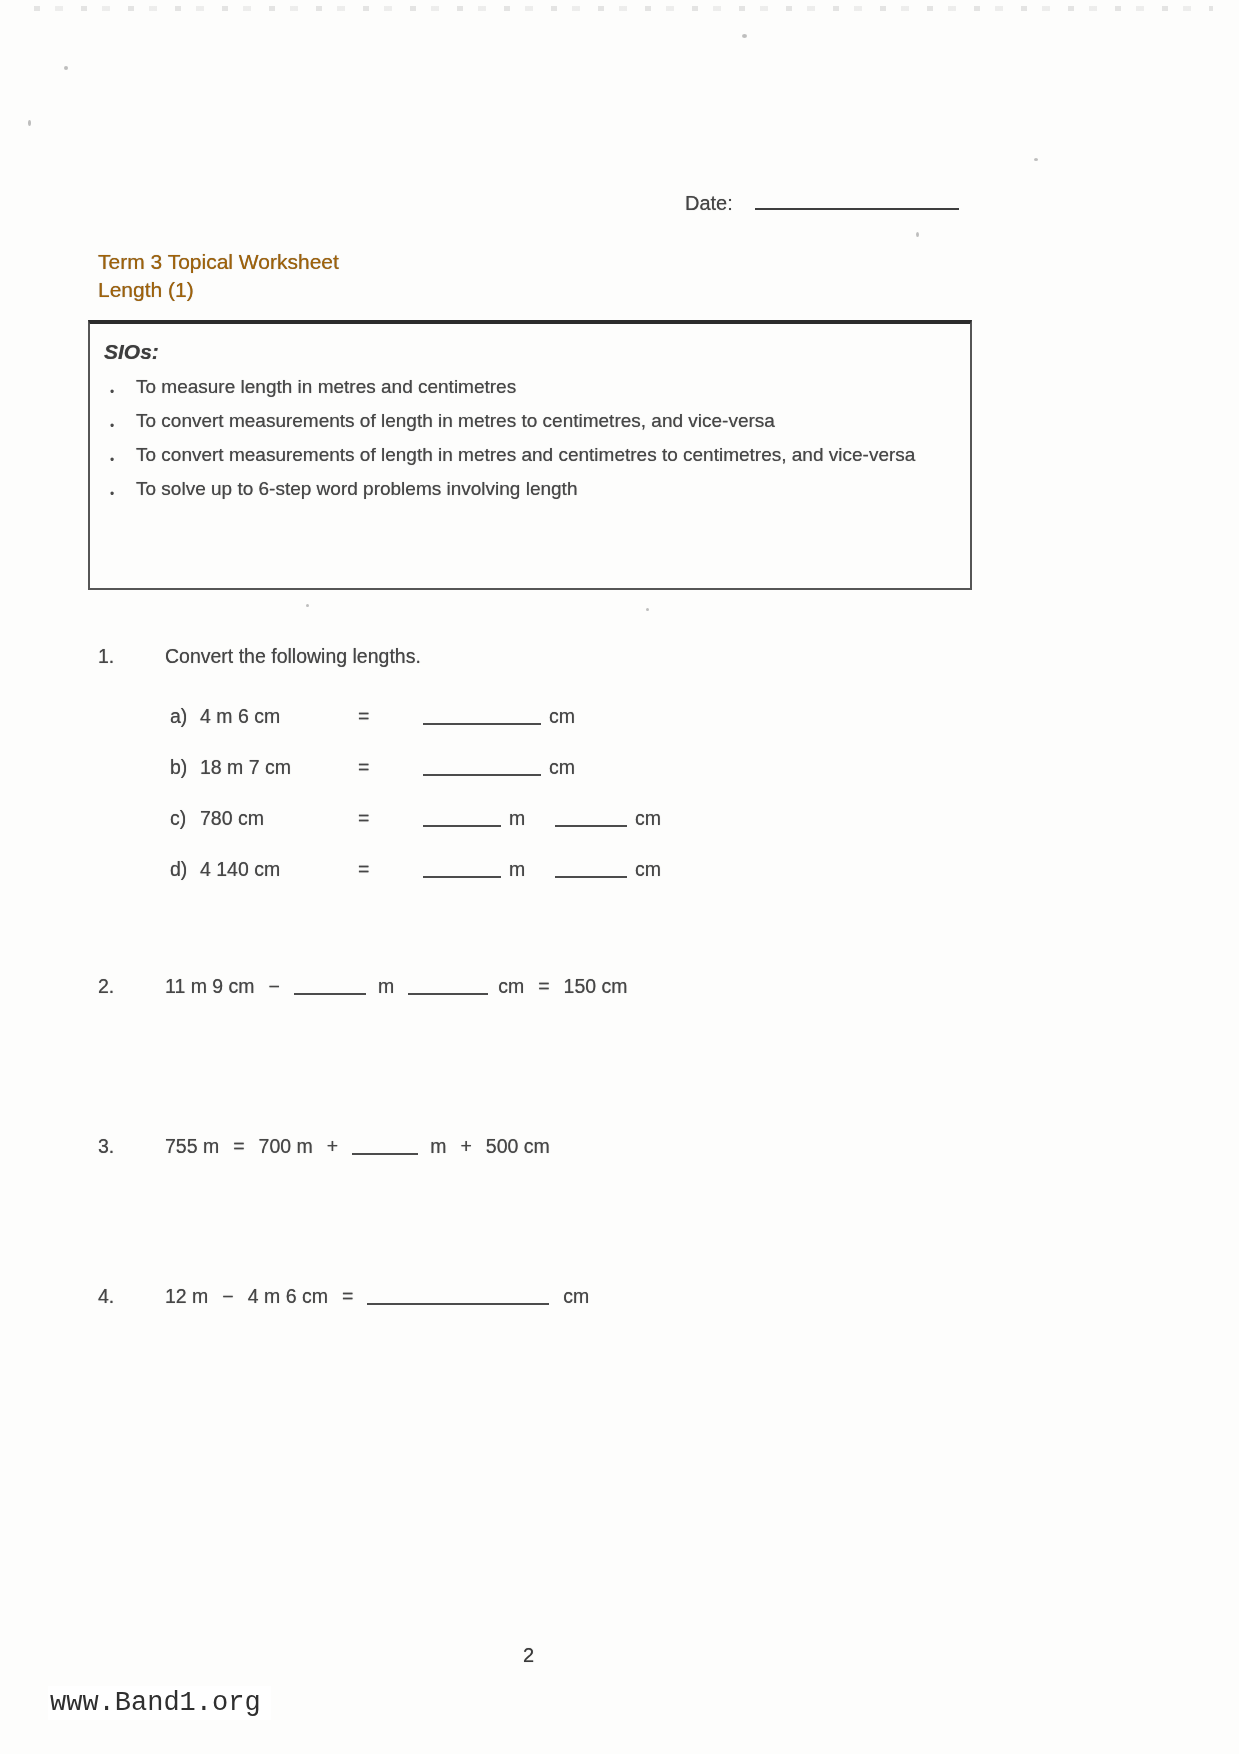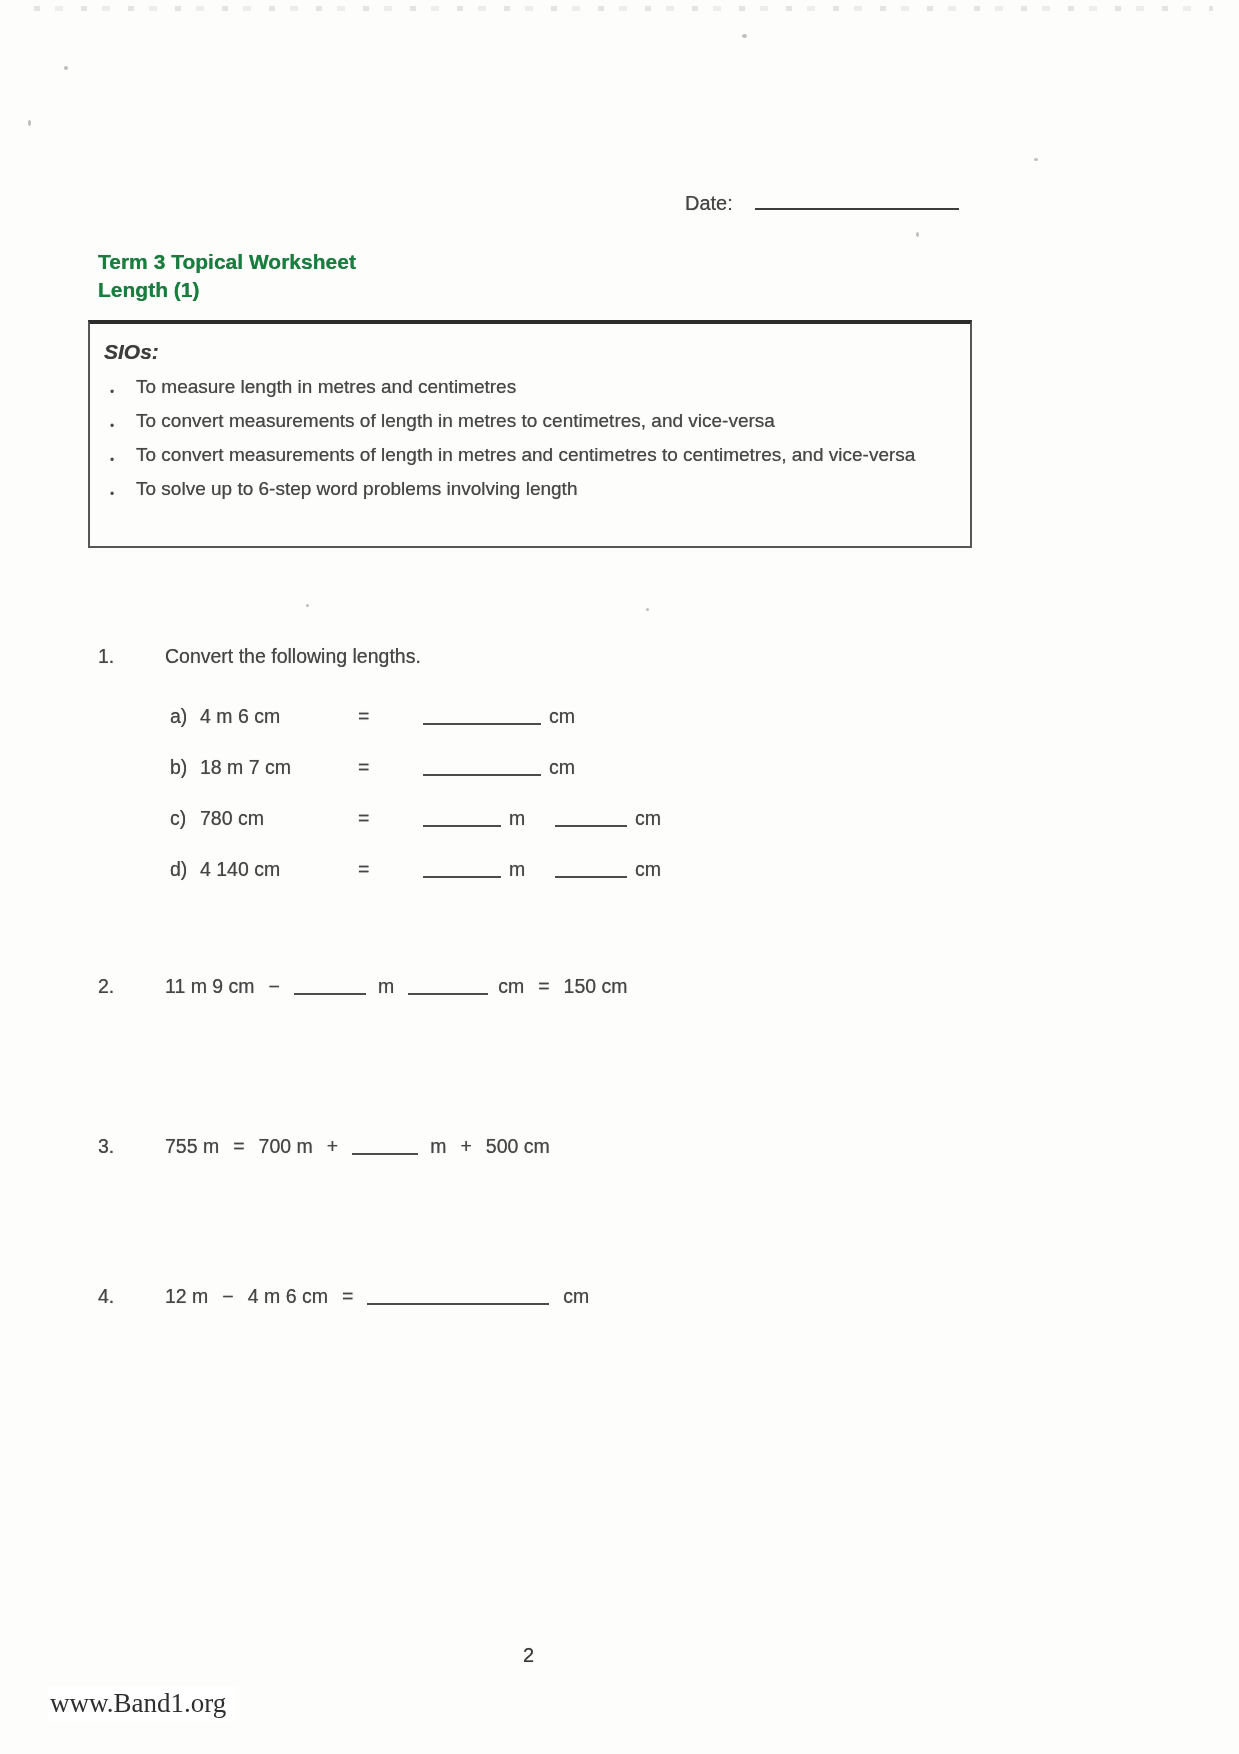--- a/index.html
+++ b/index.html
@@ -23,24 +23,24 @@
     opacity:.8;
   }
   .speck { position:absolute; background:#8a8a8a; border-radius:50%; opacity:.55; }
 
   .date-row { position:absolute; top:192px; left:685px; font-size:20px; }
   .date-line {
     display:inline-block; width:204px; height:18px;
     border-bottom:2px solid #3e3e3e; margin-left:22px;
   }
 
-  .title-block { position:absolute; top:248px; left:98px; font-size:21px; font-weight:bold; color:#15803d; line-height:28px; }
+  .title-block { position:absolute; top:248px; left:98px; font-size:21px; font-weight:normal; color:#a16207; line-height:28px; }
 
   .sios-box {
-    position:absolute; top:320px; left:88px; width:884px; height:228px;
+    position:absolute; top:320px; left:88px; width:884px; height:270px;
     border:2px solid #565656; border-top:4px solid #2c2c2c;
     padding:16px 18px 0 14px;
   }
   .sios-heading { font-style:italic; font-weight:bold; font-size:21px; color:#3d3d3d; margin-bottom:10px; }
   .sios-list { list-style:none; max-width:846px; }
   .sios-list li { display:flex; font-size:19px; line-height:26px; margin-bottom:3px; color:#474747; }
   .bullet { width:32px; flex:0 0 32px; font-size:12px; padding-top:5px; padding-left:6px; color:#4a4a4a; }
   .sios-item-text { flex:1; }
 
   .question { position:absolute; left:98px; font-size:19.5px; color:#464646; }
@@ -70,21 +70,21 @@
   .q4 { top:1285px; }
   .tok { margin-right:14px; }
   .blank-q2a { width:72px; margin-right:12px; }
   .blank-q2b { width:80px; margin-right:10px; }
   .blank-q3 { width:66px; margin-right:12px; }
   .blank-q4 { width:182px; margin-right:14px; }
 
   .page-number { position:absolute; top:1644px; left:523px; font-size:20px; color:#3a3a3a; }
   .watermark {
     position:absolute; top:1686px; left:48px;
-    font-family:Liberation Serif, serif;
+    font-family:Liberation Mono, monospace;
     font-size:27px; color:#2f2f2f; background:#ffffff; padding:2px 10px 2px 2px;
   }
 </style>
 </head>
 <body>
 
 <div class="page">
 
   <div class="noise-strip"></div>
   <div class="speck" style="top:66px;left:64px;width:4px;height:4px;"></div>

